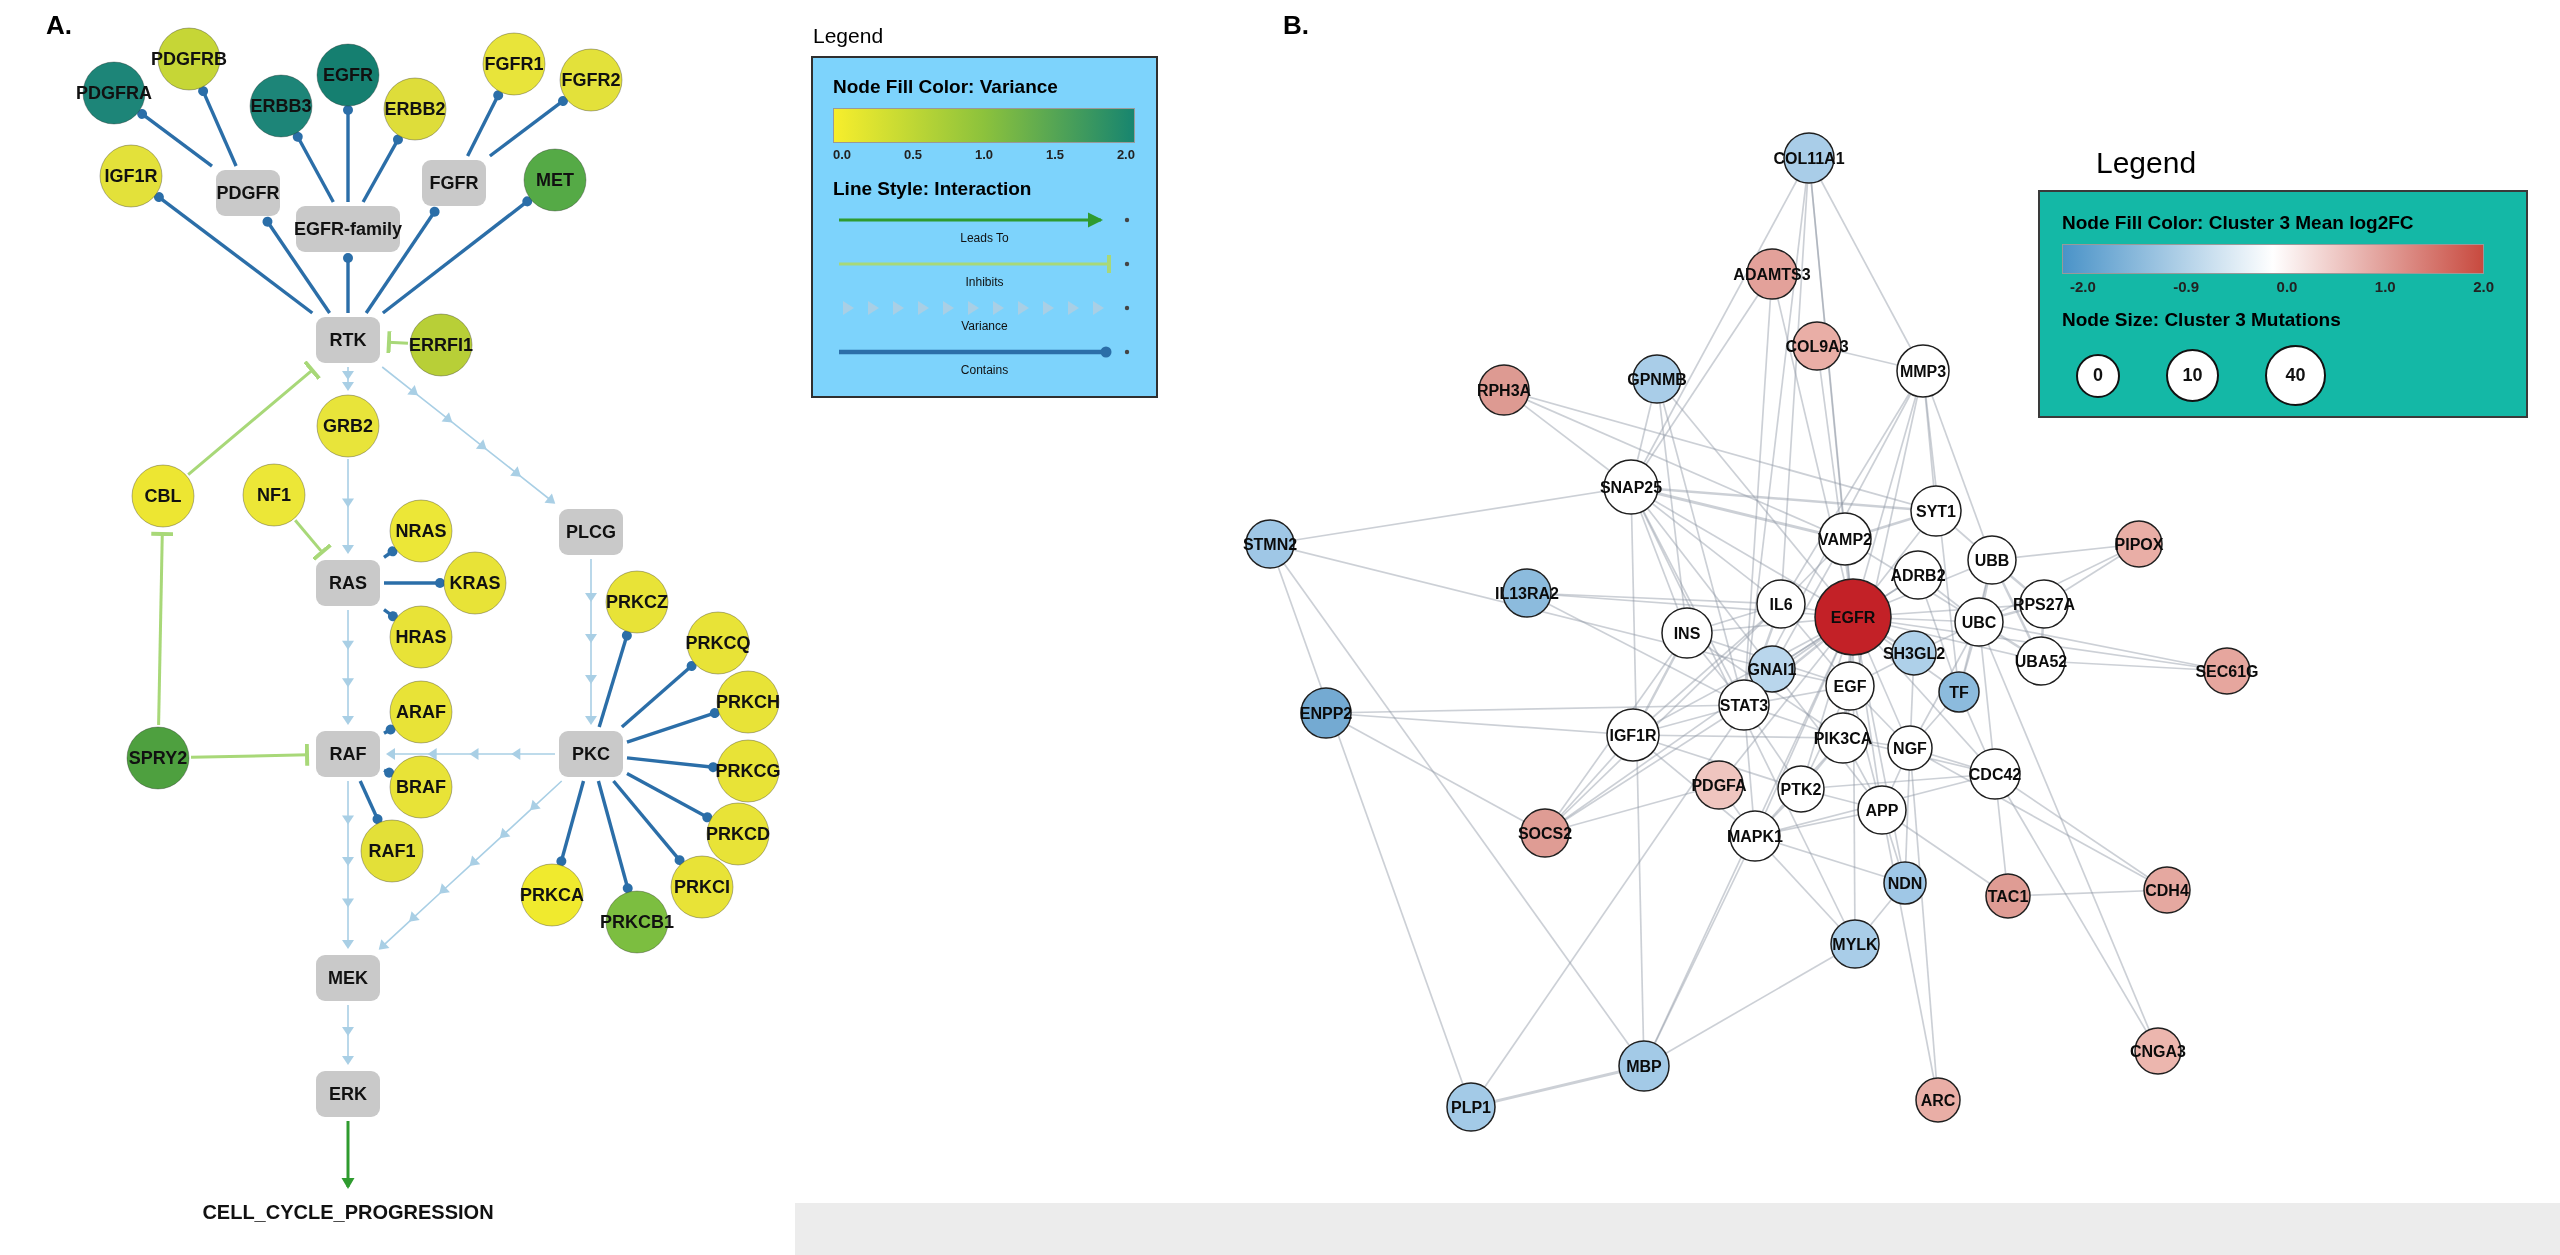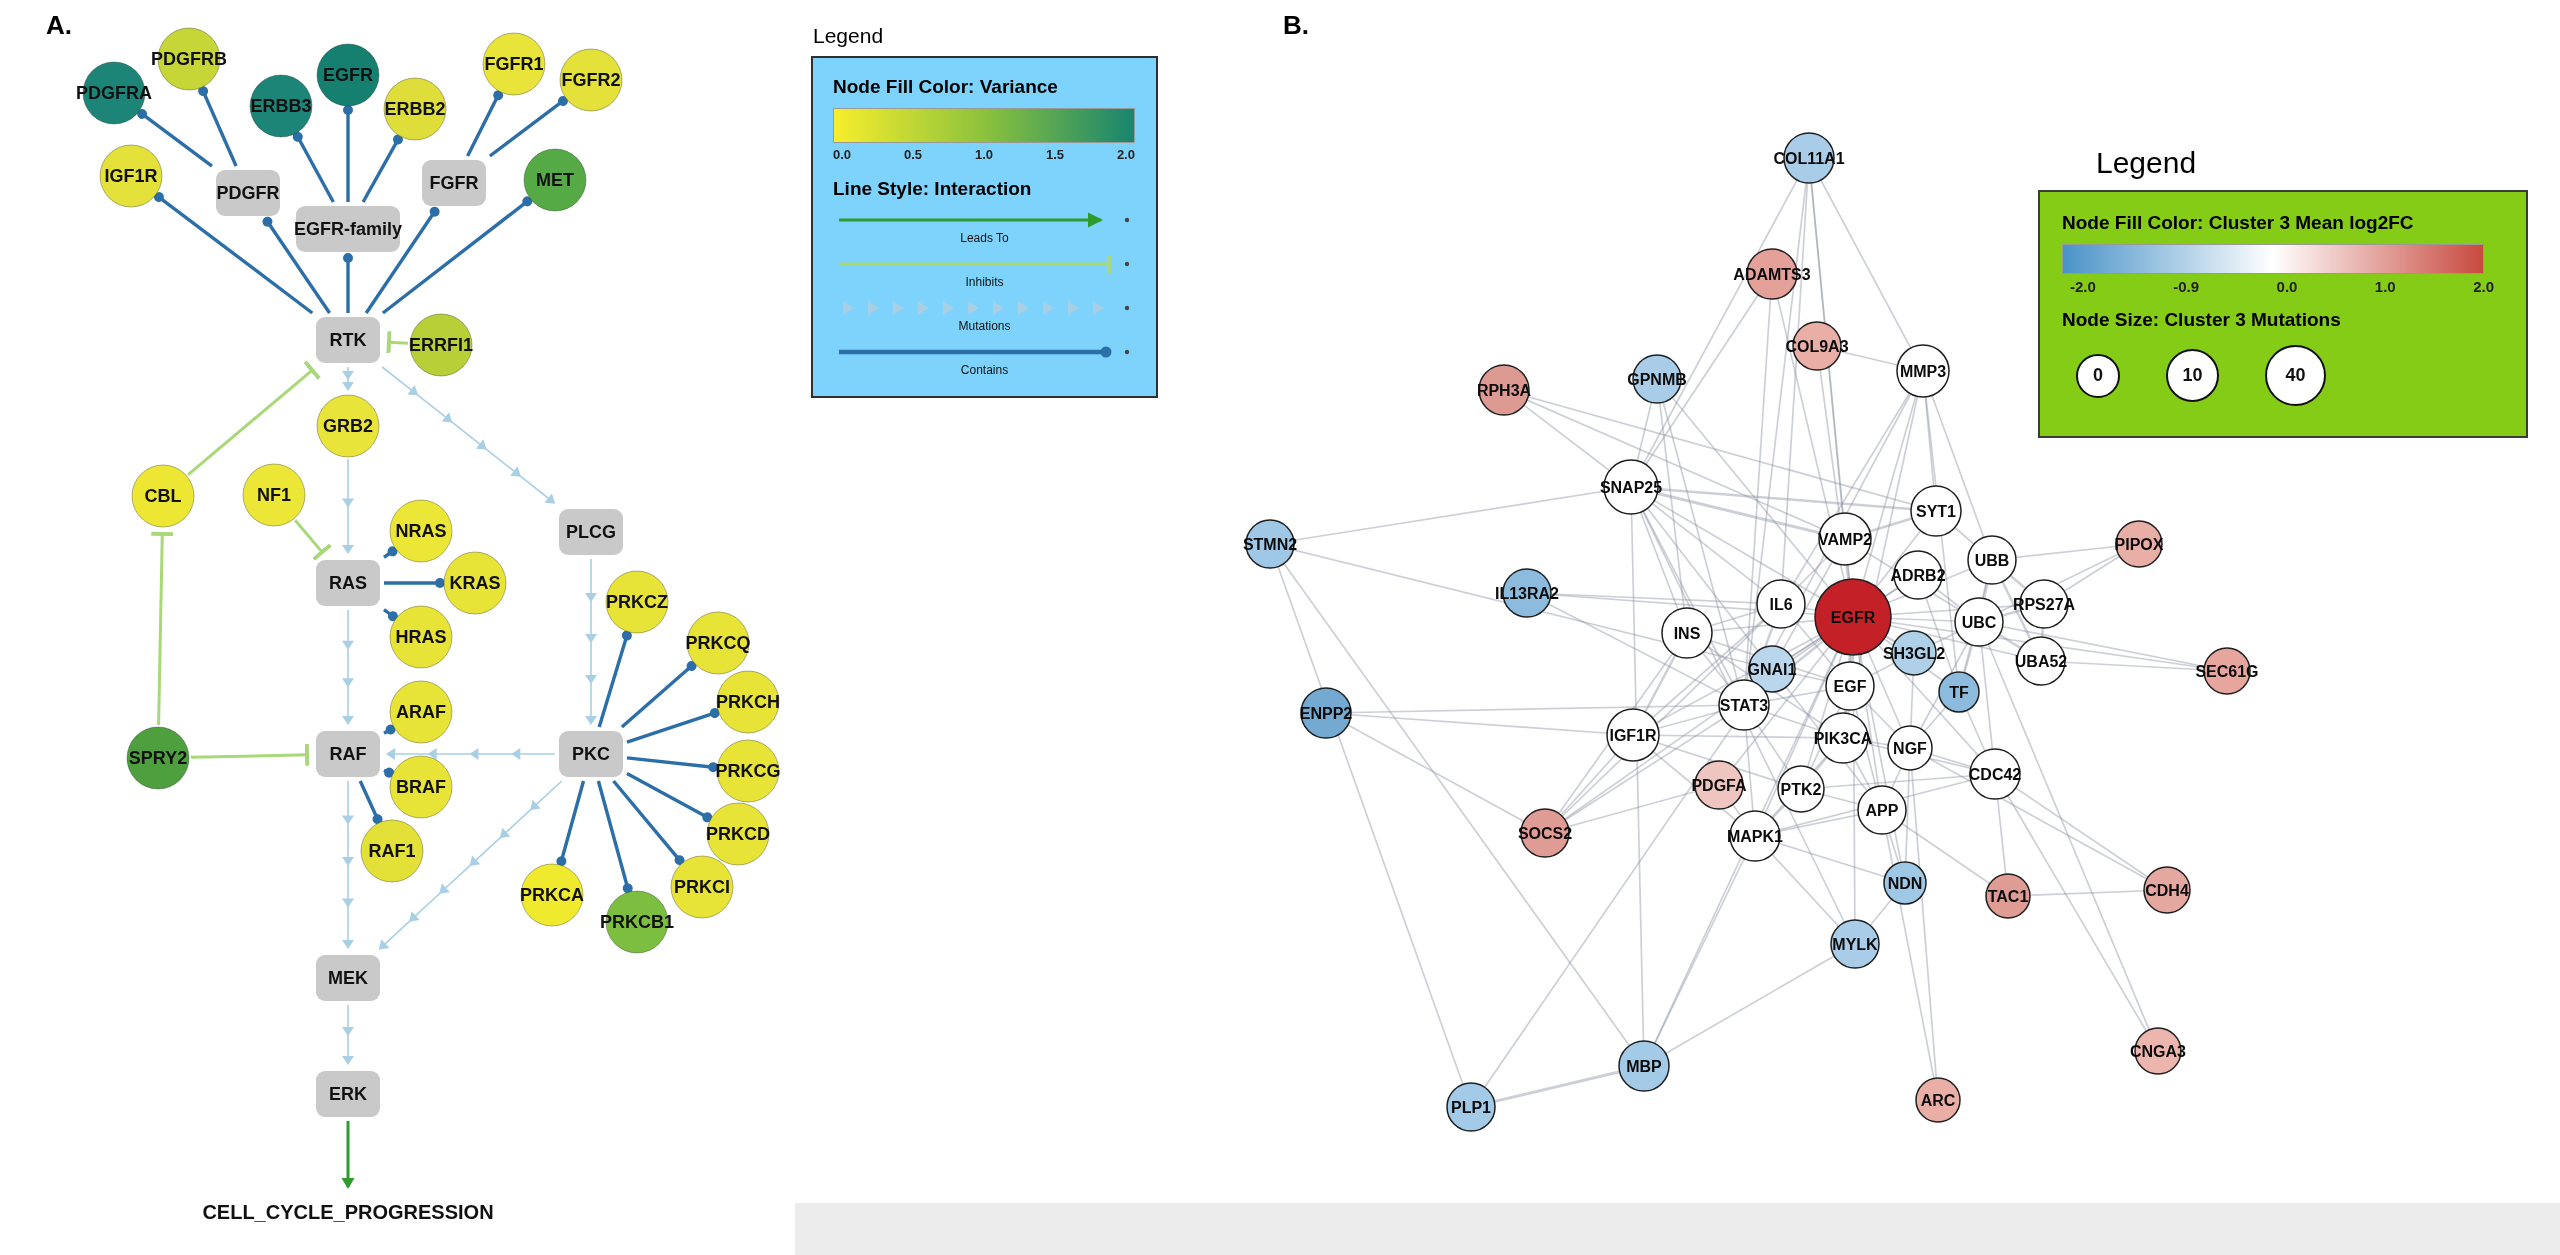--- a/index.html
+++ b/index.html
@@ -20,21 +20,21 @@
   #grad-a{width:300px;}
   .ticks{display:flex;justify-content:space-between;margin:4px 0 16px 0;font-size:13px;color:#222;font-weight:bold;}
   .ticks-a{width:302px;}
   .lg-row{display:flex;flex-direction:column;align-items:center;margin-bottom:9px;}
   .lg-sample{display:block;}
   .lg-line-label{font-size:12px;color:#111;margin-top:1px;}
 
   
   .legendB-wrap{position:absolute;left:2038px;top:146px;width:490px;}
   .legend-title-b{font-size:30px;font-weight:500;color:#000;margin:0 0 10px 58px;}
-  .legend-box-b{border:2px solid #3a3a3a;background:#84cc16;padding:16px 22px 26px 22px;}
+  .legend-box-b{border:2px solid #3a3a3a;background:#14b8a6;padding:16px 22px 6px 22px;}
   #grad-b{width:420px;height:28px;}
   .ticks-b{width:424px;font-size:15px;margin:4px 0 14px 8px;}
   .size-row{display:flex;align-items:center;gap:46px;margin:14px 0 4px 14px;}
   .size-circle{border:2.5px solid #111;border-radius:50%;display:flex;align-items:center;justify-content:center;
                font-weight:700;font-size:18px;background:#fff;box-sizing:border-box;}
   .sc0{width:44px;height:44px;}
   .sc1{width:53px;height:53px;}
   .sc2{width:61px;height:61px;}
 </style>
 </head>
@@ -641,21 +641,21 @@
           <path d="M83,3 l11,7 l-11,7 Z" fill="#a9cfe5"></path>
           <path d="M108,3 l11,7 l-11,7 Z" fill="#a9cfe5"></path>
           <path d="M133,3 l11,7 l-11,7 Z" fill="#a9cfe5"></path>
           <path d="M158,3 l11,7 l-11,7 Z" fill="#a9cfe5"></path>
           <path d="M183,3 l11,7 l-11,7 Z" fill="#a9cfe5"></path>
           <path d="M208,3 l11,7 l-11,7 Z" fill="#a9cfe5"></path>
           <path d="M233,3 l11,7 l-11,7 Z" fill="#a9cfe5"></path>
           <path d="M258,3 l11,7 l-11,7 Z" fill="#a9cfe5"></path>
           <circle cx="292" cy="10" r="2.2" fill="#444"></circle>
         </svg>
-      <div class="lg-line-label">Mutations</div>
+      <div class="lg-line-label">Variance</div>
     </div>
     <div class="lg-row">
       <svg class="lg-sample" width="300" height="20">
           <line x1="4" y1="10" x2="268" y2="10" stroke="#2b6ea8" stroke-width="4.5"></line>
           <circle cx="271" cy="10" r="5.5" fill="#2b6ea8"></circle>
           <circle cx="292" cy="10" r="2.2" fill="#444"></circle>
         </svg>
       <div class="lg-line-label">Contains</div>
     </div>
   </div>

